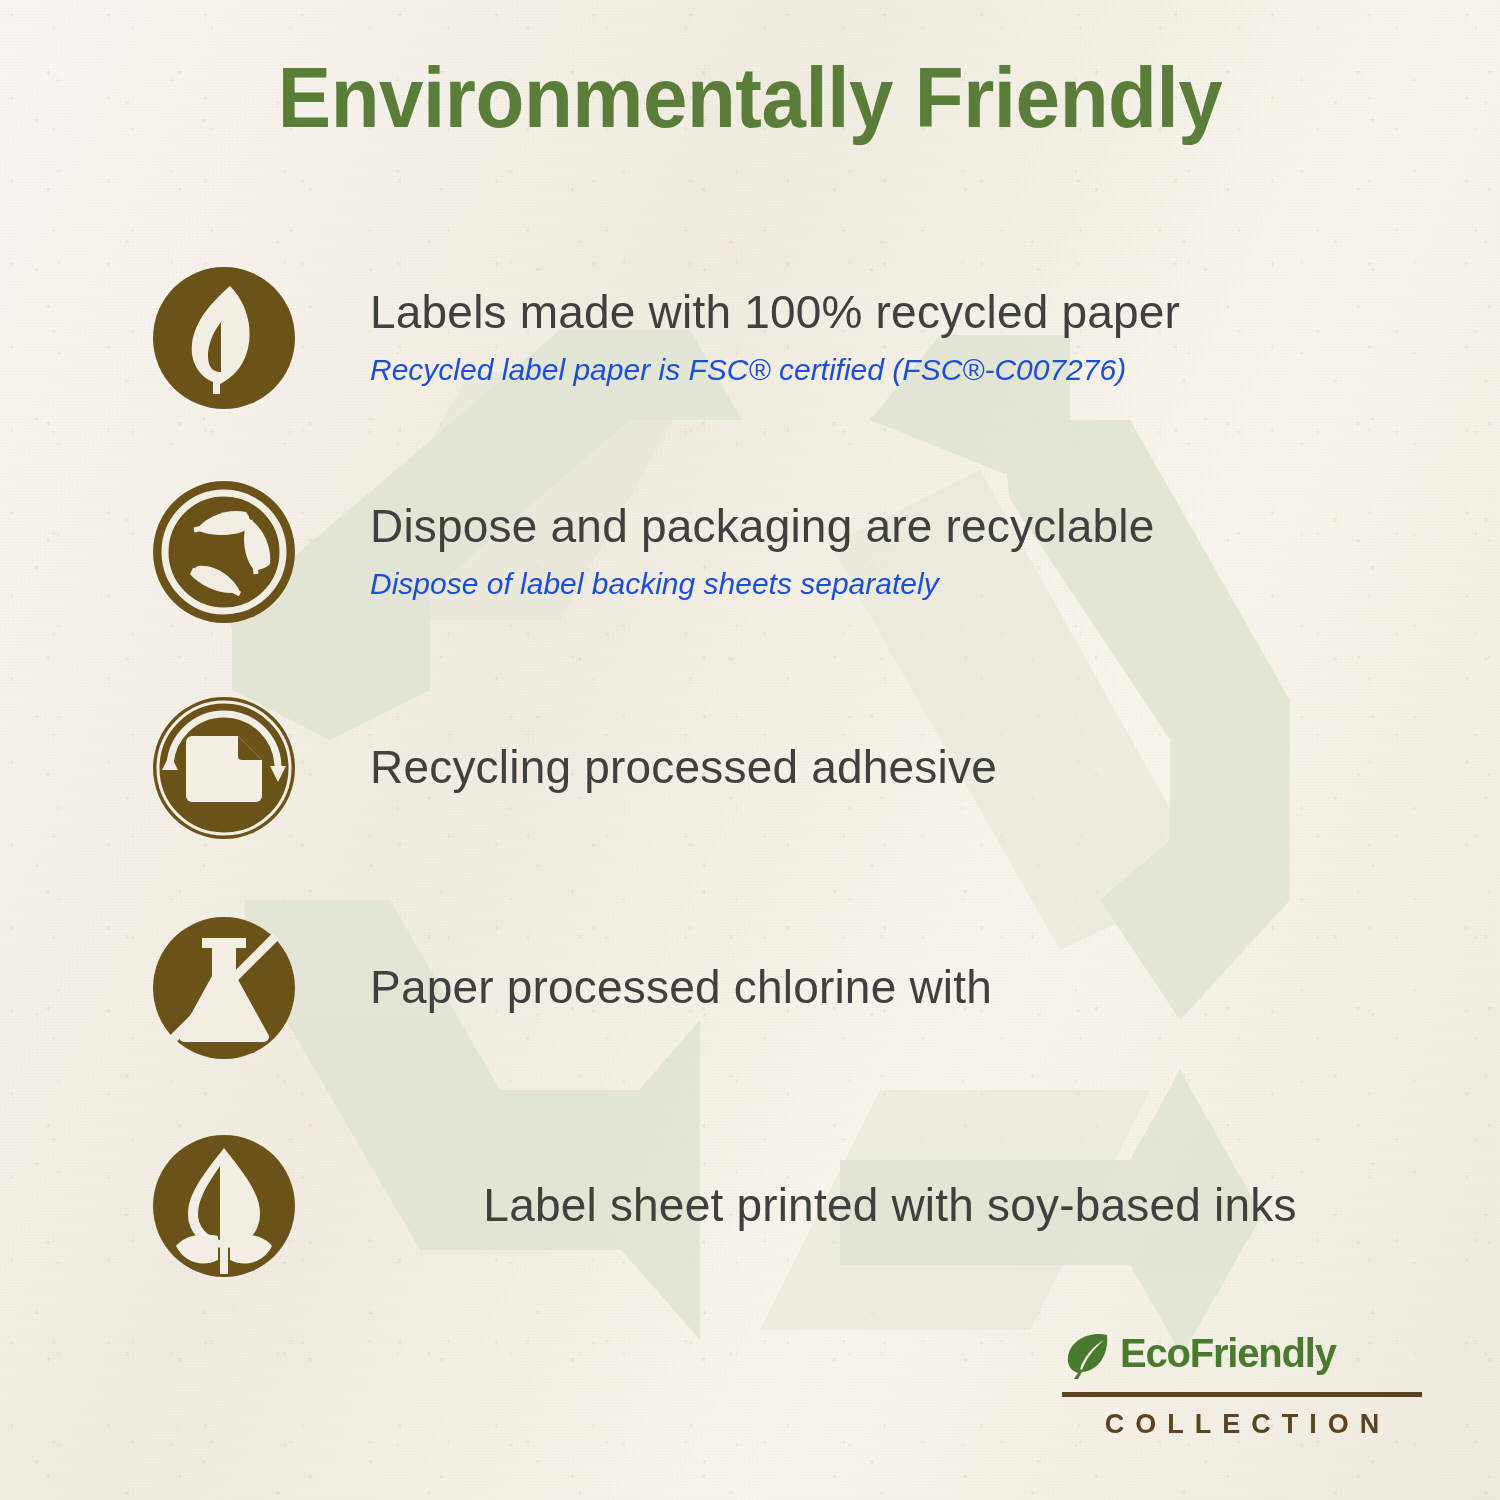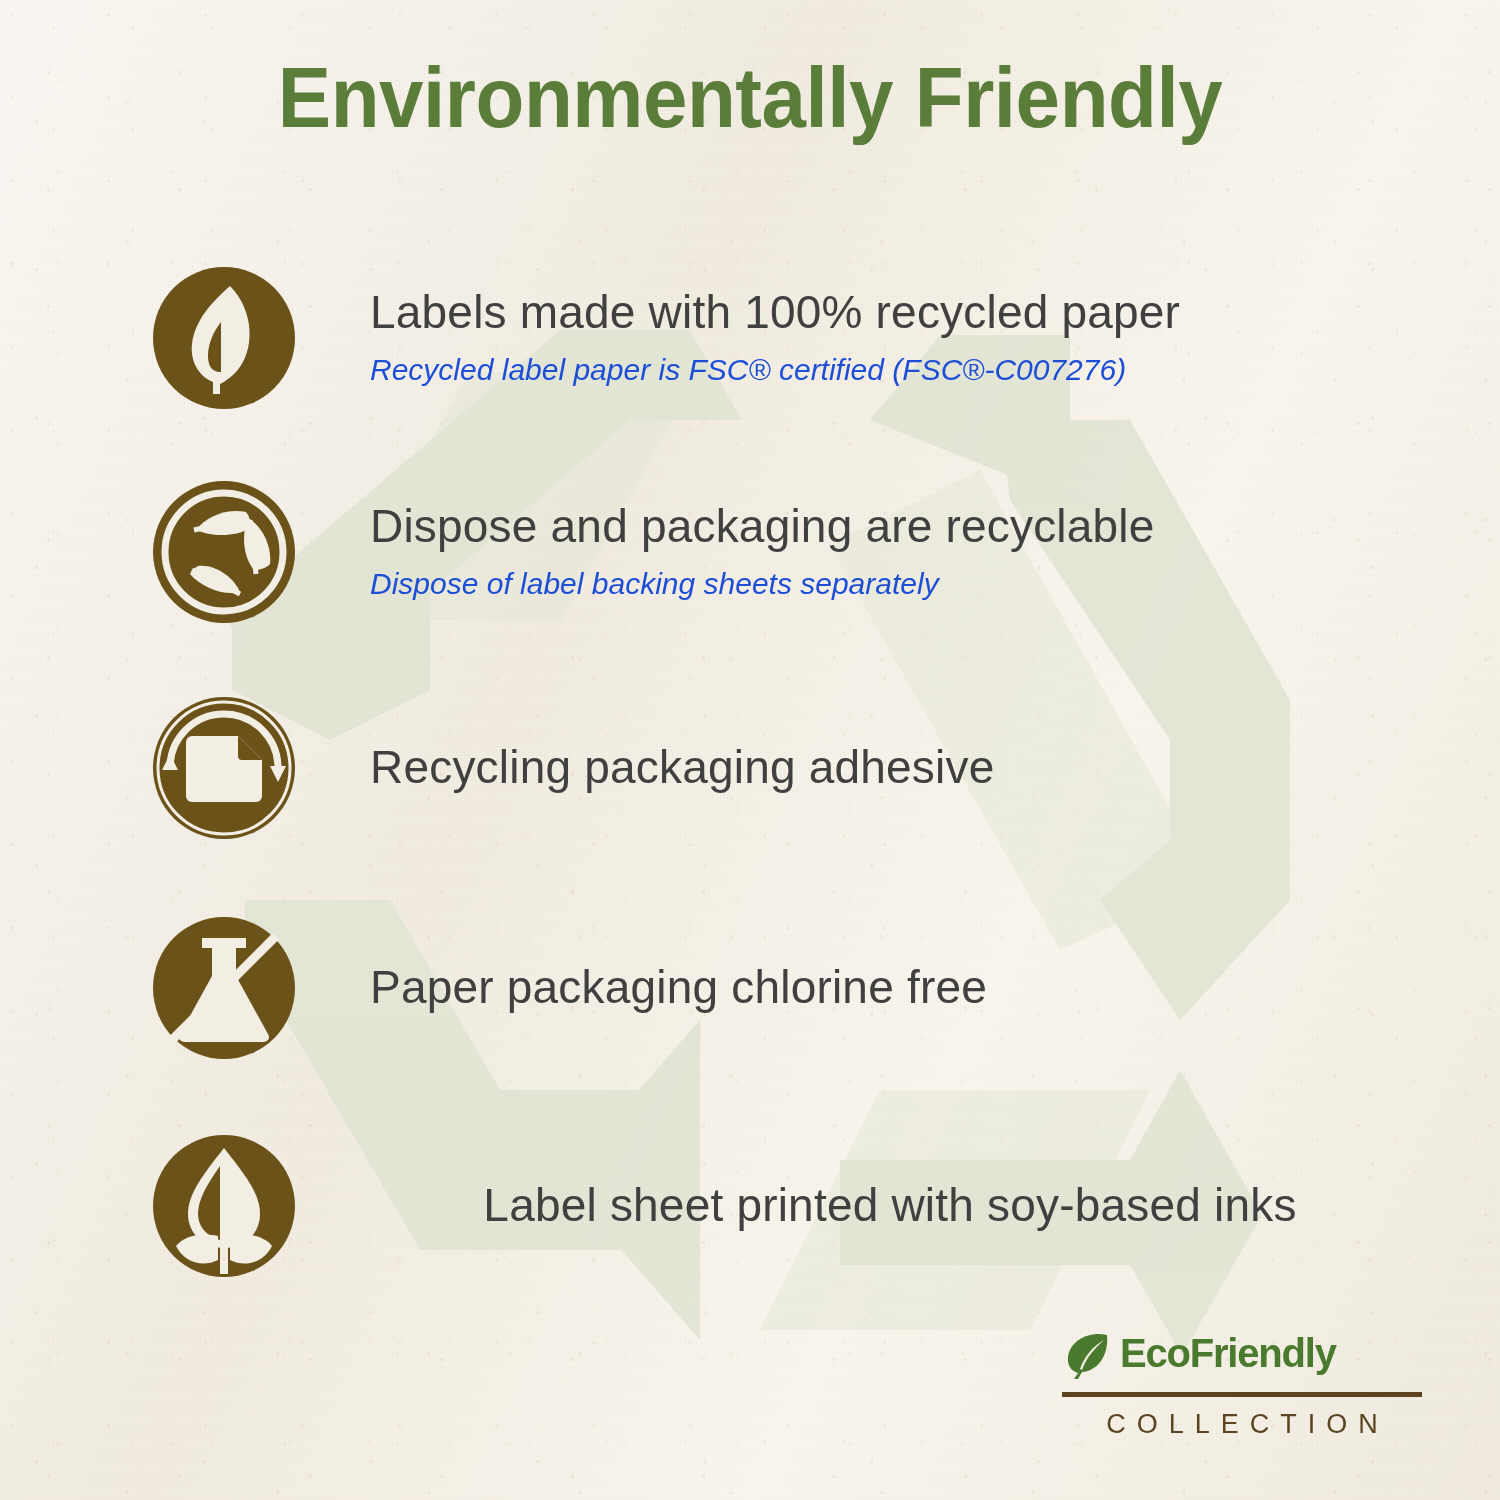--- a/index.html
+++ b/index.html
@@ -139,21 +139,21 @@
   }
   #brand-rule {
     height: 5px;
     background: #5c4420;
     margin: 13px 0 12px 0;
     width: 100%;
   }
   #brand-sub {
     color: #5c4420;
     font-family: "Liberation Sans", sans-serif;
-    font-weight: normal;
+    font-weight: bold;
     font-size: 27px;
     letter-spacing: 11px;
     text-align: center;
     padding-left: 11px;
   }
 </style>
 </head>
 <body>
 
 <div id="paper-texture"></div>
@@ -274,40 +274,40 @@
         <path d="M20 74 A54 54 0 0 1 128 74" fill="none" stroke="#f3eee4" stroke-width="7"></path>
         <path d="M12 76 L20 60 L28 76 Z" fill="#f3eee4"></path>
         <path d="M120 72 L128 88 L136 72 Z" fill="#f3eee4"></path>
 
         <path d="M36 48 A6 6 0 0 1 42 42 L88 42 L112 66 L112 102 A6 6 0 0 1 106 108
                  L42 108 A6 6 0 0 1 36 102 Z" fill="#f3eee4"></path>
         <path d="M88 42 L88 62 A4 4 0 0 0 92 66 L112 66 Z" fill="#6b5218"></path>
       </svg>
     </div>
     <div class="texts">
-      <div class="feature-title">Recycling packaging adhesive</div>
+      <div class="feature-title">Recycling processed adhesive</div>
     </div>
   </div>
 
   <div class="feature-row" id="row-3">
     <div class="icon-wrap">
       <svg width="148" height="148" viewBox="0 0 148 148" xmlns="http://www.w3.org/2000/svg">
         <circle cx="74" cy="74" r="71" fill="#6b5218"></circle>
 
         <path d="M52 24 L96 24 L96 34 L86 34 L86 62 L118 120 A5 5 0 0 1 114 128
                  L34 128 A5 5 0 0 1 30 120 L62 62 L62 34 L52 34 Z
                  M70 36 L78 36 L78 66 L100 106 L48 106 L70 66 Z" fill="#f3eee4"></path>
 
         <text x="74" y="116" font-family="Liberation Sans, sans-serif" font-size="34" font-weight="bold" fill="#f3eee4" text-anchor="middle">CL</text>
 
         <line x1="22" y1="126" x2="126" y2="22" stroke="#f3eee4" stroke-width="9"></line>
       </svg>
     </div>
     <div class="texts">
-      <div class="feature-title">Paper packaging chlorine free</div>
+      <div class="feature-title">Paper processed chlorine with</div>
     </div>
   </div>
 
   <div class="feature-row" id="row-4">
     <div class="icon-wrap">
       <svg width="148" height="148" viewBox="0 0 148 148" xmlns="http://www.w3.org/2000/svg">
         <circle cx="74" cy="74" r="71" fill="#6b5218"></circle>
 
         <path d="M74 16 C96 44 110 62 110 82 C110 102 94 116 74 116 C54 116 38 102 38 82
                  C38 62 52 44 74 16 Z" fill="#f3eee4"></path>

